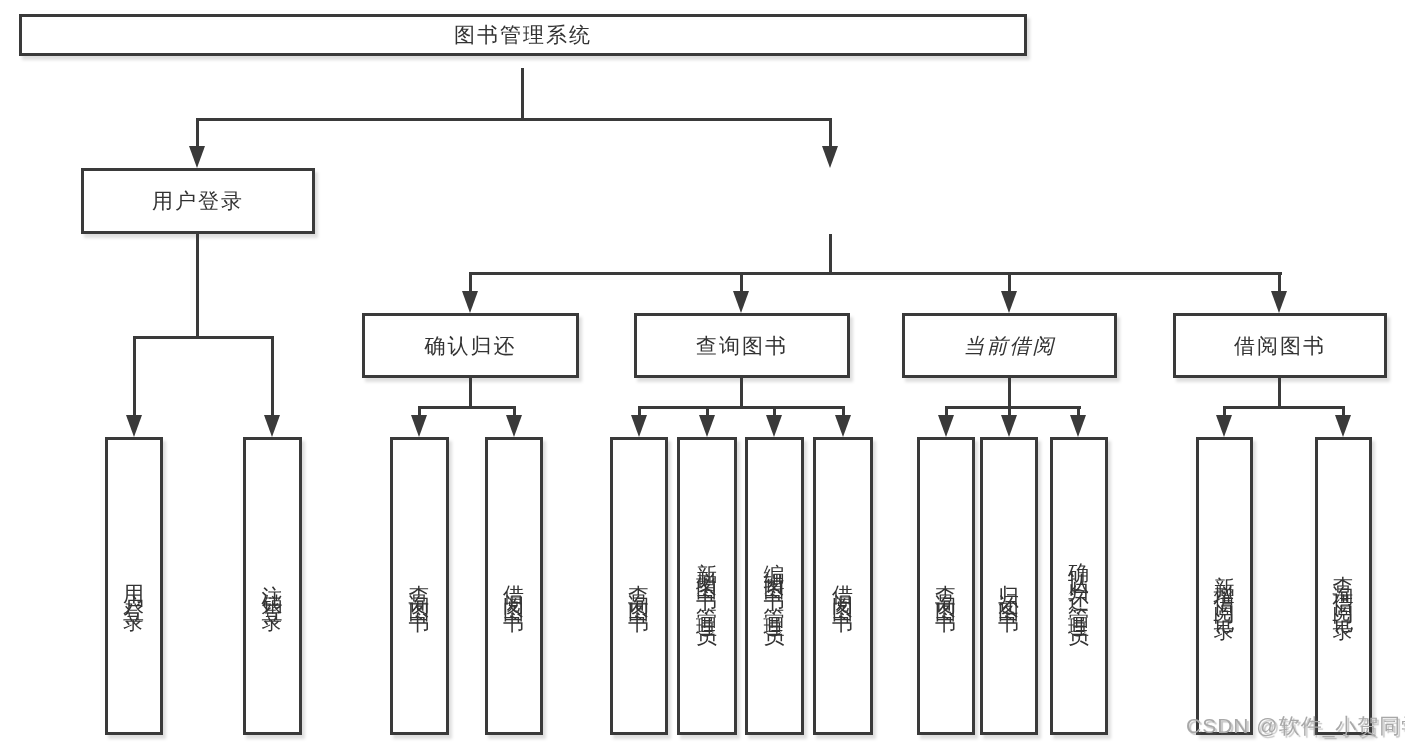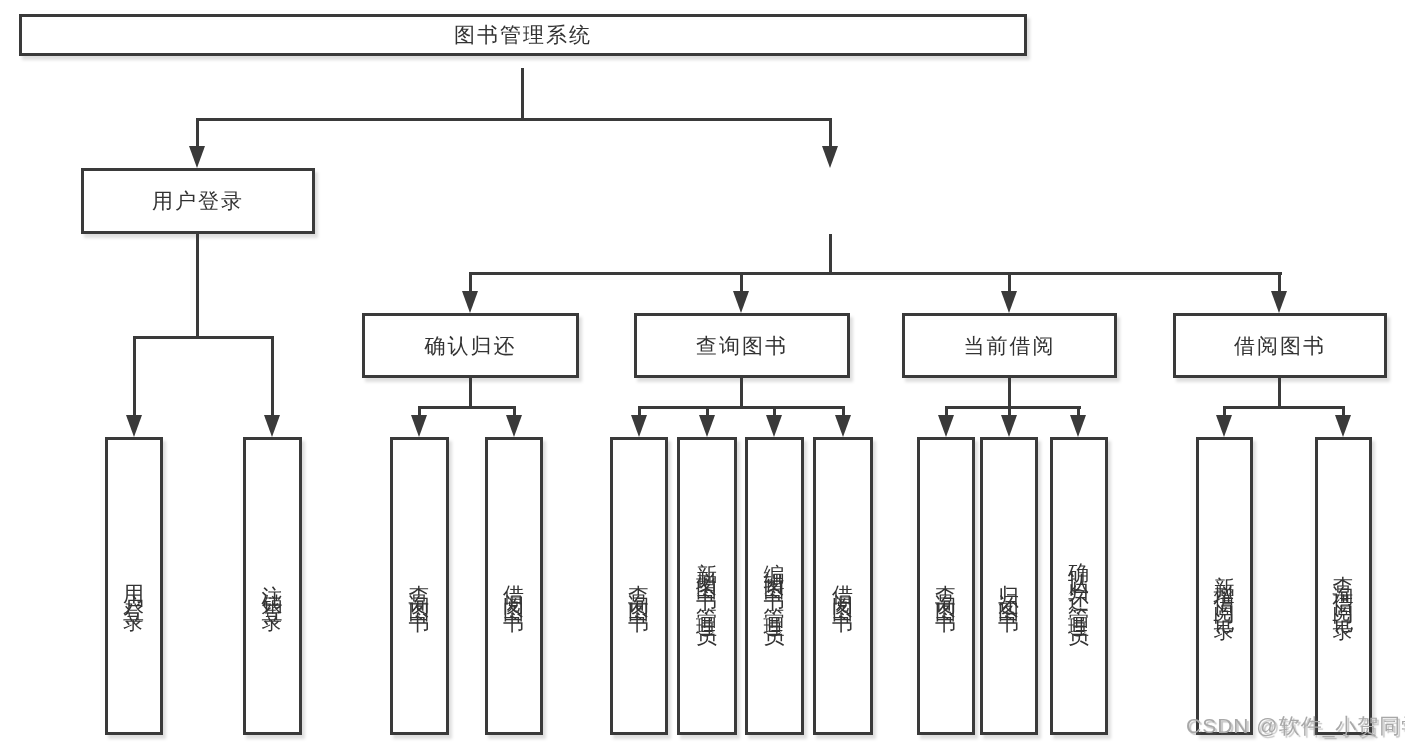--- a/index.html
+++ b/index.html
@@ -82,21 +82,21 @@
   <div class="ah" style="left:1001px;top:291px;"></div>
   <div class="ln" style="left:1278px;top:272px;width:3px;height:22px;"></div>
   <div class="ah" style="left:1271px;top:291px;"></div>
 
   <div class="hbox" style="left:362px;top:313px;width:217px;height:65px;">
     <span>确认归还</span>
   </div>
   <div class="hbox" style="left:634px;top:313px;width:216px;height:65px;">
     <span>查询图书</span>
   </div>
-  <div class="hbox" style="left:902px;top:313px;width:215px;height:65px;">
+  <div class="hbox" style="left:902px;top:313px;width:215px;height:65px;font-style:italic;">
     <span>当前借阅</span>
   </div>
   <div class="hbox" style="left:1173px;top:313px;width:214px;height:65px;">
     <span>借阅图书</span>
   </div>
 
   <div class="ln" style="left:469px;top:378px;width:3px;height:28px;"></div>
   <div class="ln" style="left:418px;top:406px;width:98px;height:3px;"></div>
   <div class="ln" style="left:418px;top:406px;width:3px;height:12px;"></div>
   <div class="ah" style="left:411px;top:415px;"></div>

